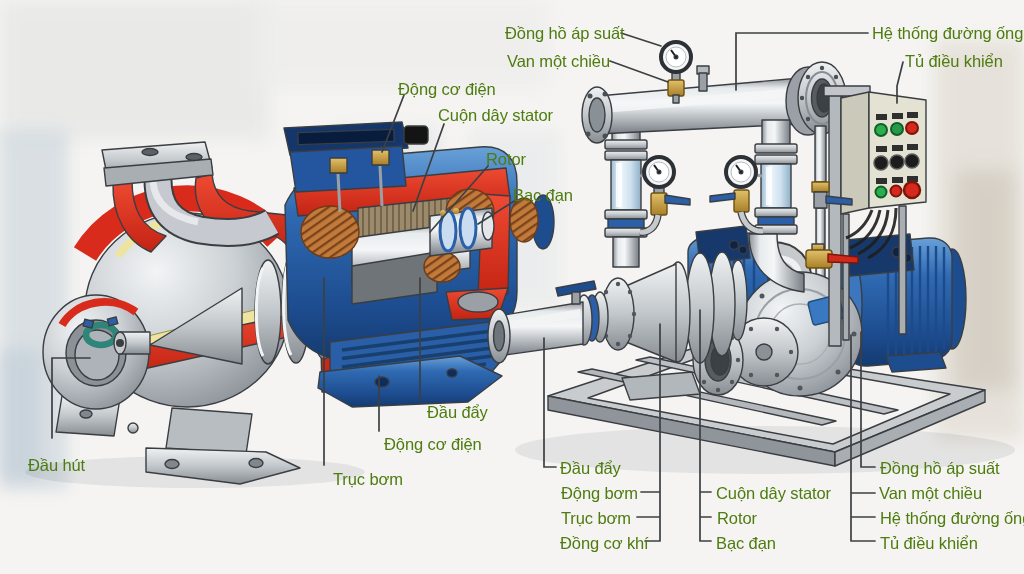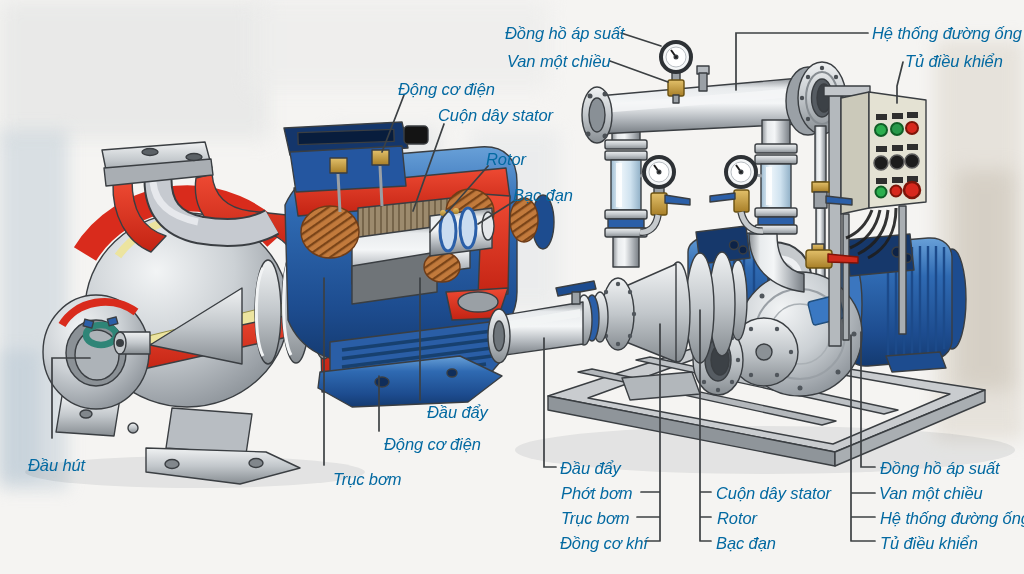--- a/index.html
+++ b/index.html
@@ -6,21 +6,21 @@
   body{
     width:1024px;height:574px;position:relative;overflow:hidden;
     background:#f5f4f2;
     font-family:"Liberation Sans","DejaVu Sans",sans-serif;
   }
   .blob{position:absolute;pointer-events:none;}
   #scene{position:absolute;left:0;top:0;}
   .lbl{
     position:absolute;white-space:nowrap;
     font-size:16.5px;line-height:1.1;font-weight:500;
-    color:#0369a1;letter-spacing:-0.1px;font-style:italic;
+    color:#4d7c0f;letter-spacing:-0.1px;
   }
 </style>
 </head>
 <body>
 
 <div class="blob" style="left:0;top:0;width:270px;height:140px;background:#e7e8e7;opacity:.85;filter:blur(10px);"></div>
 <div class="blob" style="left:0;top:130px;width:68px;height:360px;background:#c3cfd8;opacity:.55;filter:blur(8px);"></div>
 <div class="blob" style="left:0;top:350px;width:40px;height:130px;background:#b9c8d4;opacity:.5;filter:blur(8px);"></div>
 <div class="blob" style="left:330px;top:128px;width:110px;height:180px;background:#e2e5e7;opacity:.7;filter:blur(9px);"></div>
 <div class="blob" style="left:470px;top:130px;width:90px;height:180px;background:#e8eaeb;opacity:.7;filter:blur(9px);"></div>
@@ -476,21 +476,21 @@
 <div class="lbl" style="left:513px;top:186px">Bạc đạn</div>
 <div class="lbl" style="left:28px;top:456px">Đầu hút</div>
 <div class="lbl" style="left:427px;top:403px">Đầu đẩy</div>
 <div class="lbl" style="left:384px;top:435px">Động cơ điện</div>
 <div class="lbl" style="left:333px;top:470px">Trục bơm</div>
 <div class="lbl" style="left:505px;top:24px">Đồng hồ áp suất</div>
 <div class="lbl" style="left:507px;top:52px">Van một chiều</div>
 <div class="lbl" style="left:872px;top:24px">Hệ thống đường ống</div>
 <div class="lbl" style="left:905px;top:52px">Tủ điều khiển</div>
 <div class="lbl" style="left:560px;top:459px">Đầu đẩy</div>
-<div class="lbl" style="left:561px;top:484px">Phớt bơm</div>
+<div class="lbl" style="left:561px;top:484px">Động bơm</div>
 <div class="lbl" style="left:561px;top:509px">Trục bơm</div>
 <div class="lbl" style="left:560px;top:534px">Đồng cơ khí</div>
 <div class="lbl" style="left:716px;top:484px">Cuộn dây stator</div>
 <div class="lbl" style="left:717px;top:509px">Rotor</div>
 <div class="lbl" style="left:716px;top:534px">Bạc đạn</div>
 <div class="lbl" style="left:880px;top:459px">Đồng hồ áp suất</div>
 <div class="lbl" style="left:879px;top:484px">Van một chiều</div>
 <div class="lbl" style="left:880px;top:509px">Hệ thống đường ống</div>
 <div class="lbl" style="left:880px;top:534px">Tủ điều khiển</div>
 

